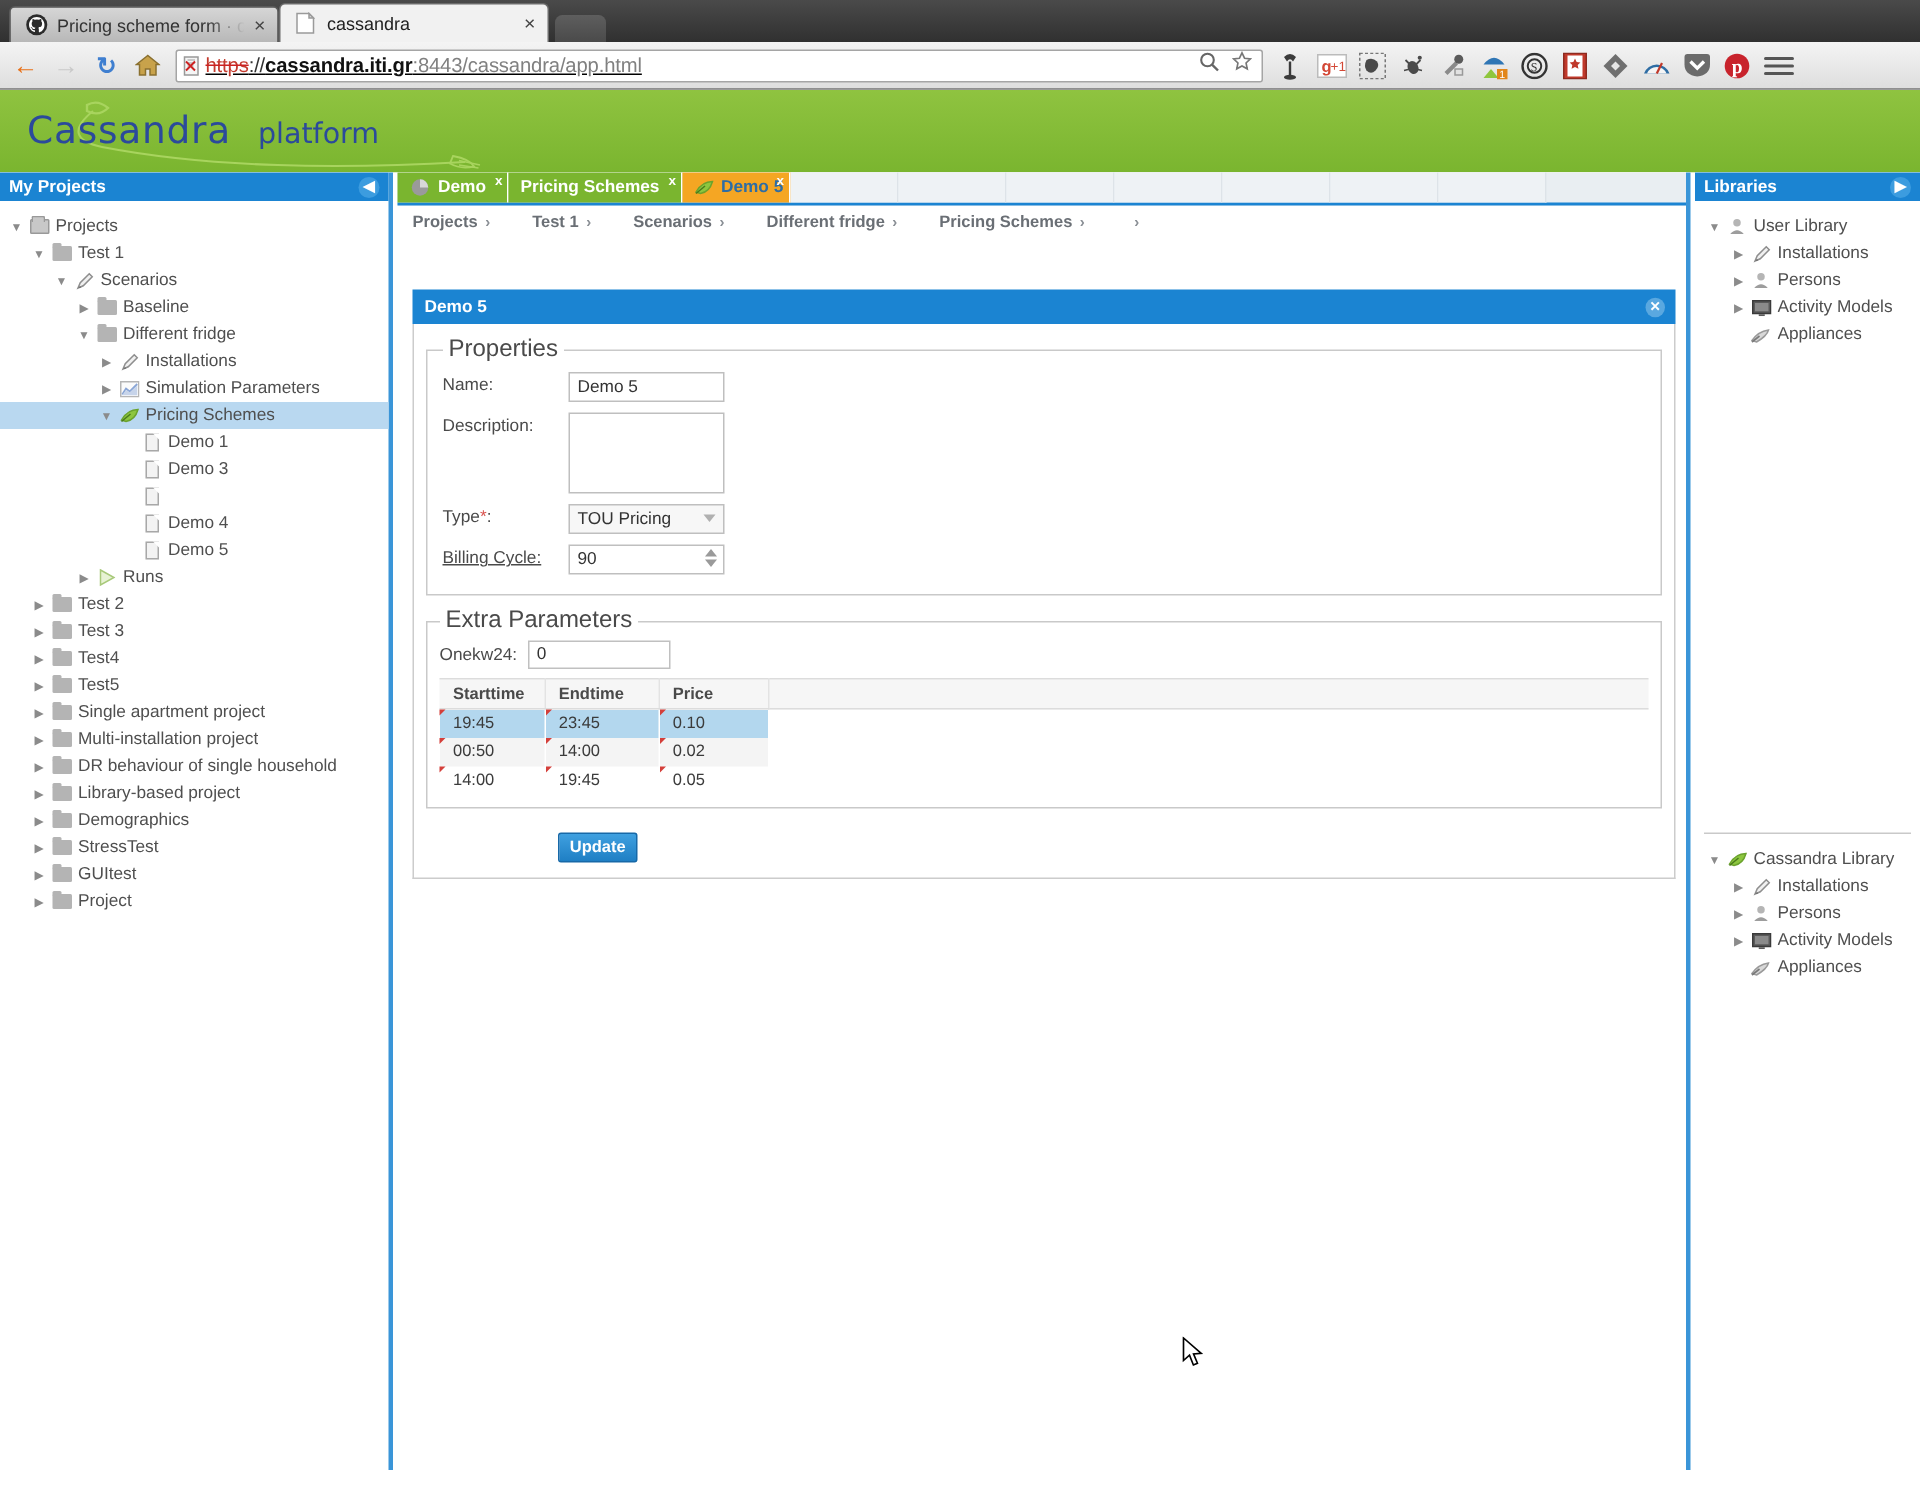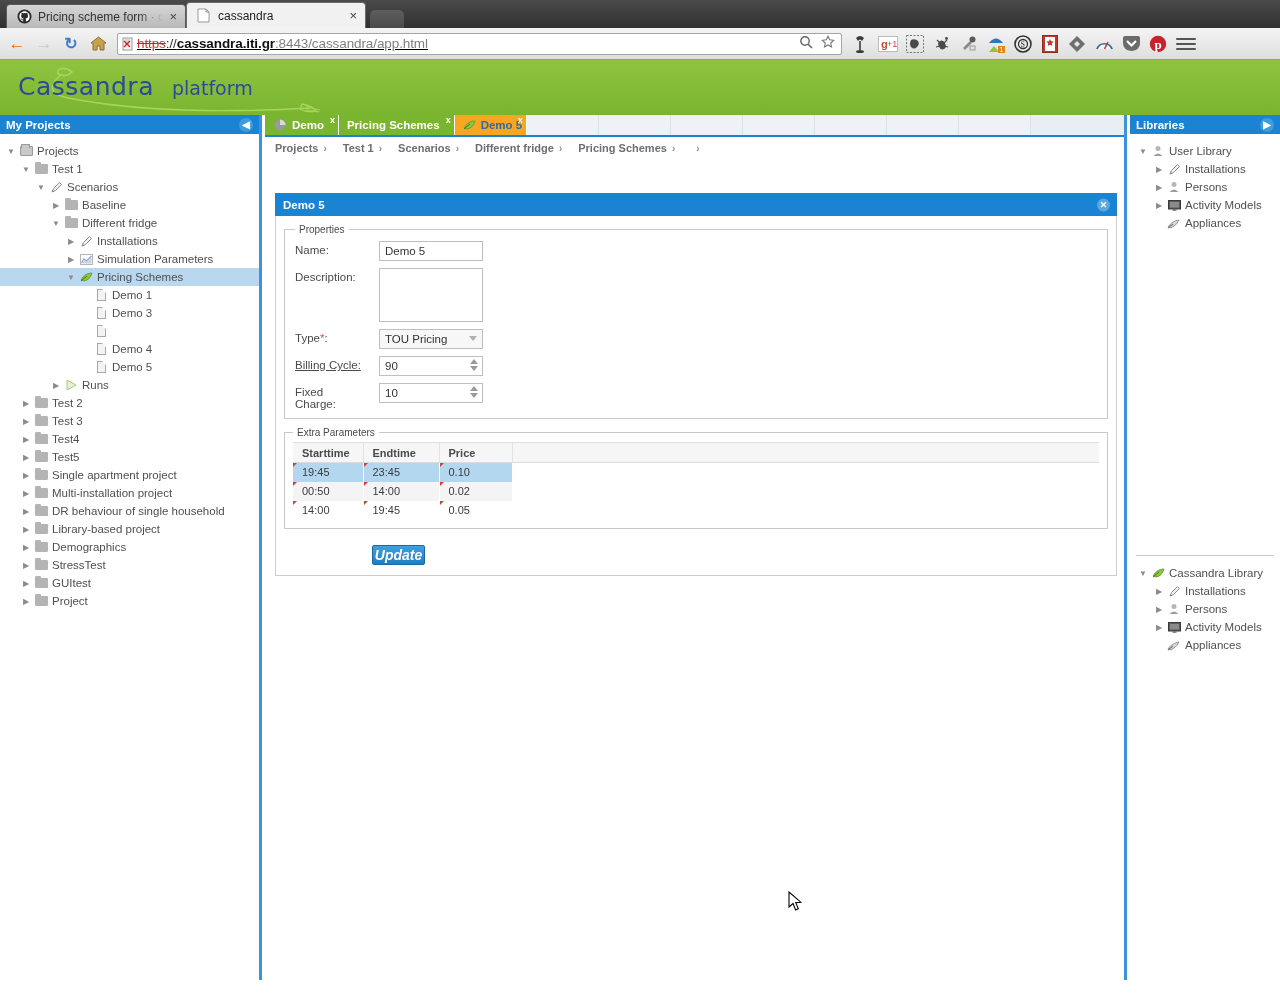--- a/index.html
+++ b/index.html
@@ -301,21 +301,21 @@
   .apptab .ticon2 { width:14px;height:12px;display:flex;align-items:center;justify-content:center;}
   .apptab.demo5-label {
     width: 72px;
     overflow: hidden;
   }
 
   #breadcrumb {
     height: 22px;
     display: flex;
     align-items: center;
-    gap: 0px;
+    gap: 12px;
     padding-left: 10px;
     font-size: 11px;
     font-weight: bold;
     color: #6a6f75;
     background: #ffffff;
   }
   #breadcrumb .crumb {
     padding: 0 6px 0 0;
     margin-right: 10px;
     cursor: pointer;
@@ -351,21 +351,21 @@
     cursor: pointer;
     line-height:1;
   }
 
   fieldset.grp {
     border: 1px solid #c9c9c9;
     margin: 8px 0 0 0;
     padding: 6px 10px 10px 10px;
   }
   fieldset.grp legend {
-    font-size: 10px;
+    font-size: 16px;
     color: #4a4a4a;
     padding: 0 4px;
   }
 
   .formrow {
     display: flex;
     align-items: flex-start;
     margin-bottom: 7px;
   }
   .formrow .flabel {
@@ -504,25 +504,24 @@
   #tz-table col.crest { width: auto; }
   #tz-table tbody tr td.fill { background: #ffffff !important; }
 
   #update-btn {
     width: 53px; height: 20px;
     margin: 16px 0 0 88px;
     background: linear-gradient(#3fa0e0, #1f7fc4);
     border: 1px solid #1769a8;
     border-radius: 2px;
     color: #ffffff;
-    font-size: 14px;
+    font-size: 11px;
     font-weight: bold;
     display: flex; align-items: center; justify-content: center;
     cursor: pointer;
-    font-style: italic;
   }
 
   
   #right-panel {
     position: absolute;
     left: 1130px; top: 0;
     width: 150px;
     height: 865px;
     background: #ffffff;
   }
@@ -1020,36 +1019,29 @@
               <div style="width:14px;flex:0 0 14px;"></div>
               <div class="ctl-spinner">
                 <span>90</span>
                 <span class="spin">
                     <i class="up"></i>
                     <i class="dn"></i>
                   </span>
               </div>
             </div>
 
-            <div class="formrow" style="margin-bottom:2px;">
-              <div class="flabel" style="white-space:normal;width:70px;flex:0 0 70px;">Fixed Charge:</div>
-              <div style="width:14px;flex:0 0 14px;"></div>
-              <div class="ctl-spinner">
-                <span>10</span>
-                <span class="spin">
-                    <i class="up"></i>
-                    <i class="dn"></i>
-                  </span>
-              </div>
-            </div>
           </fieldset>
 
           <fieldset class="grp" style="padding:4px 8px 8px 8px;">
             <legend>Extra Parameters</legend>
 
+            <div id="extra-row">
+              <div class="flabel2">Onekw24:</div>
+              <div id="onekw24-input">0</div>
+            </div>
 
 
 
             <table id="tz-table">
               <colgroup>
                   <col class="c1">
                   <col class="c2">
                   <col class="c3">
                   <col class="crest">
                 </colgroup>

